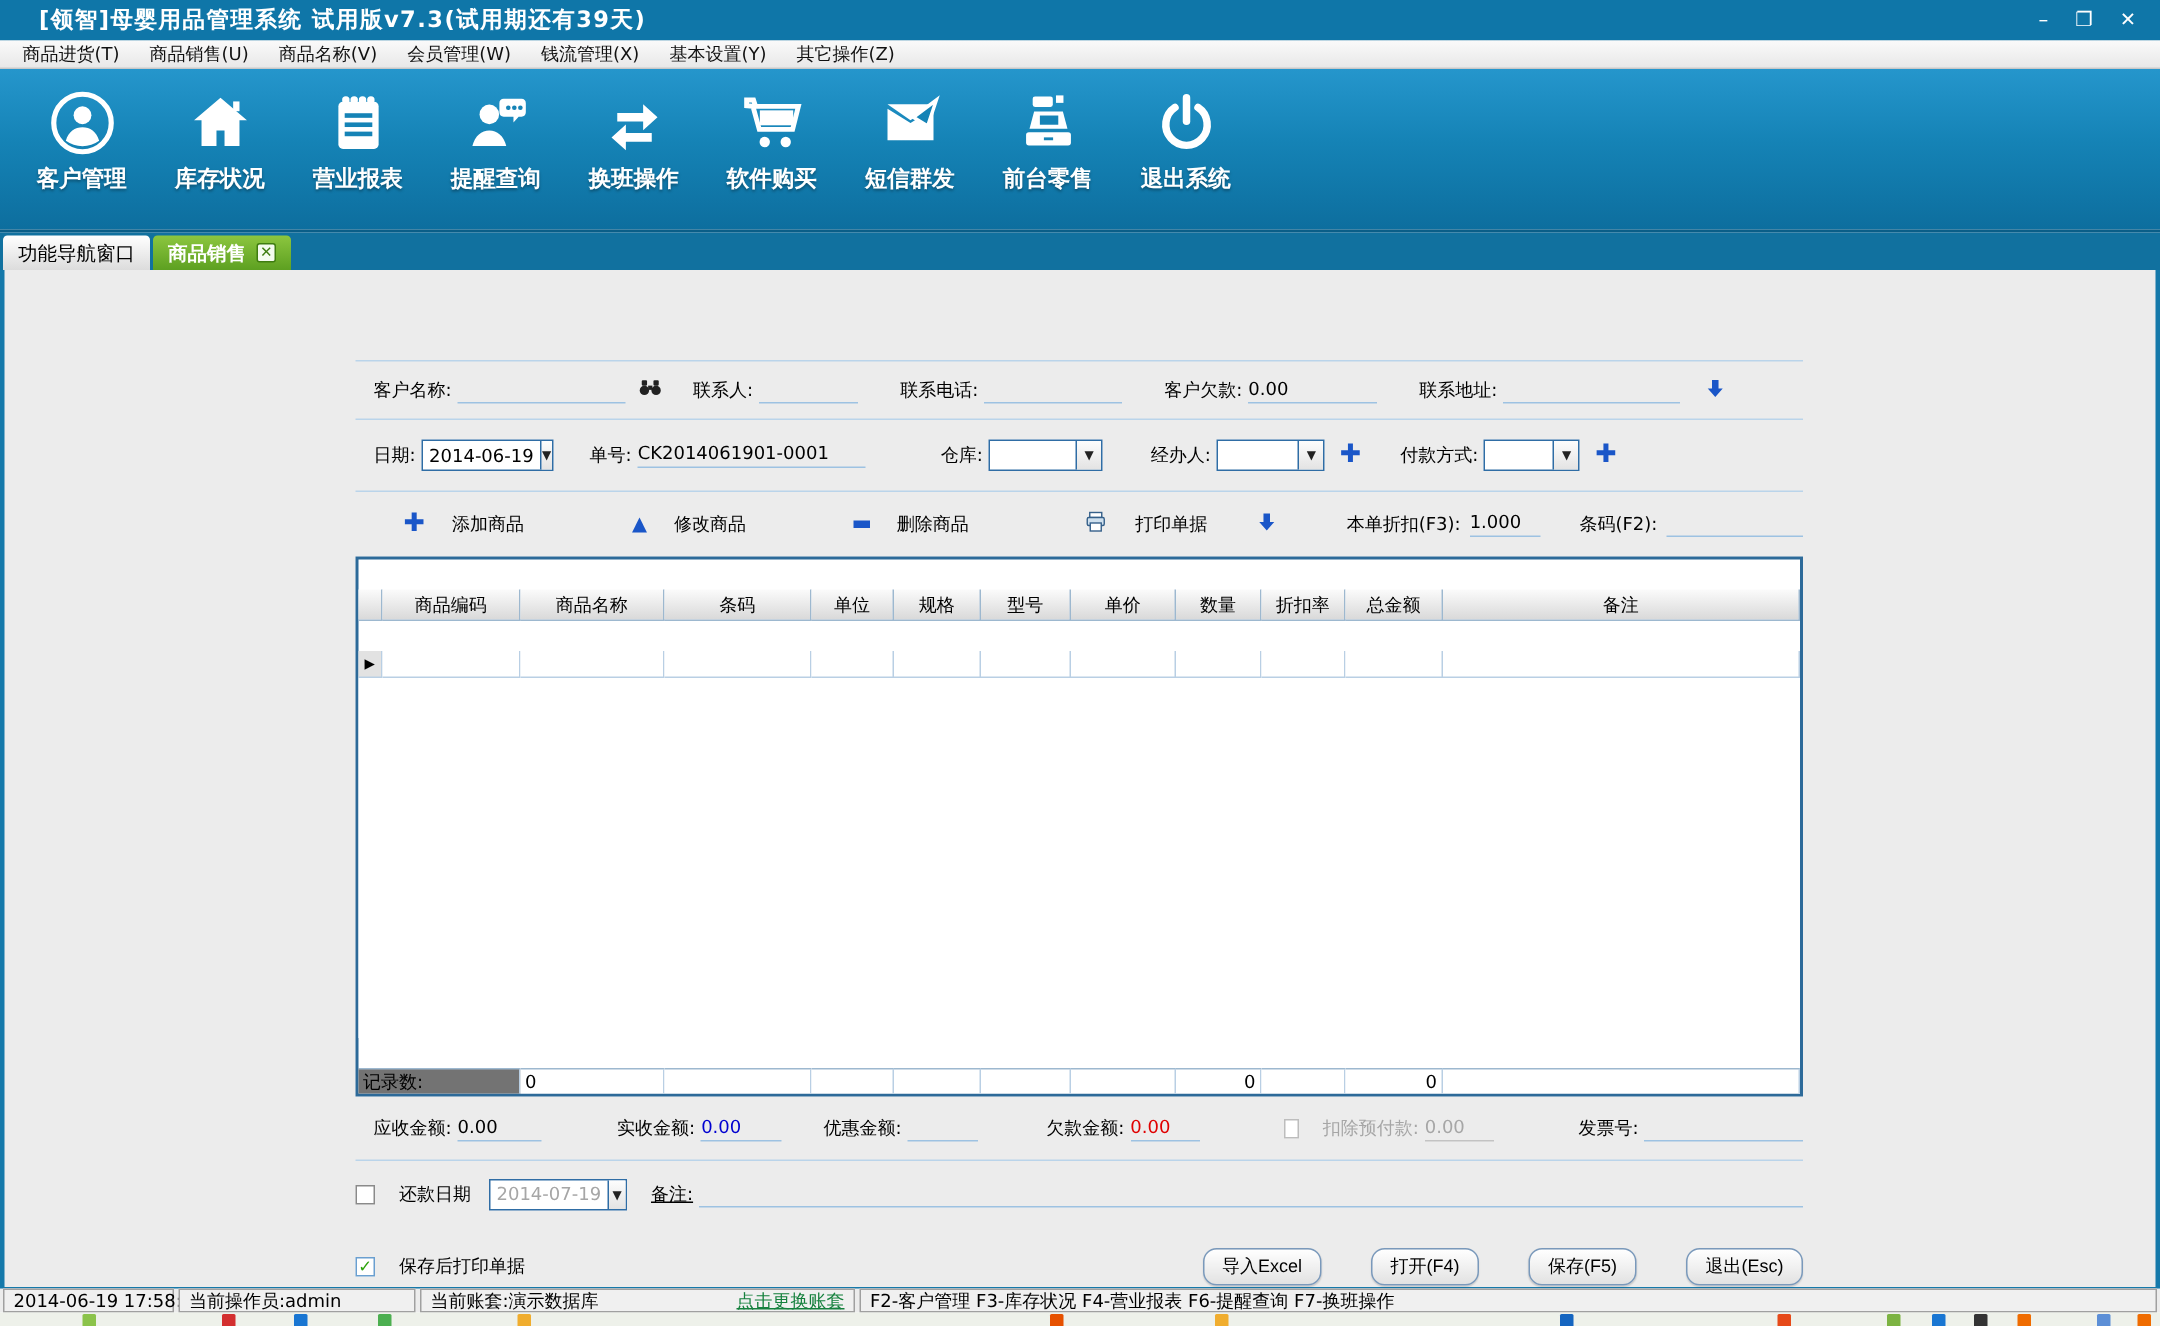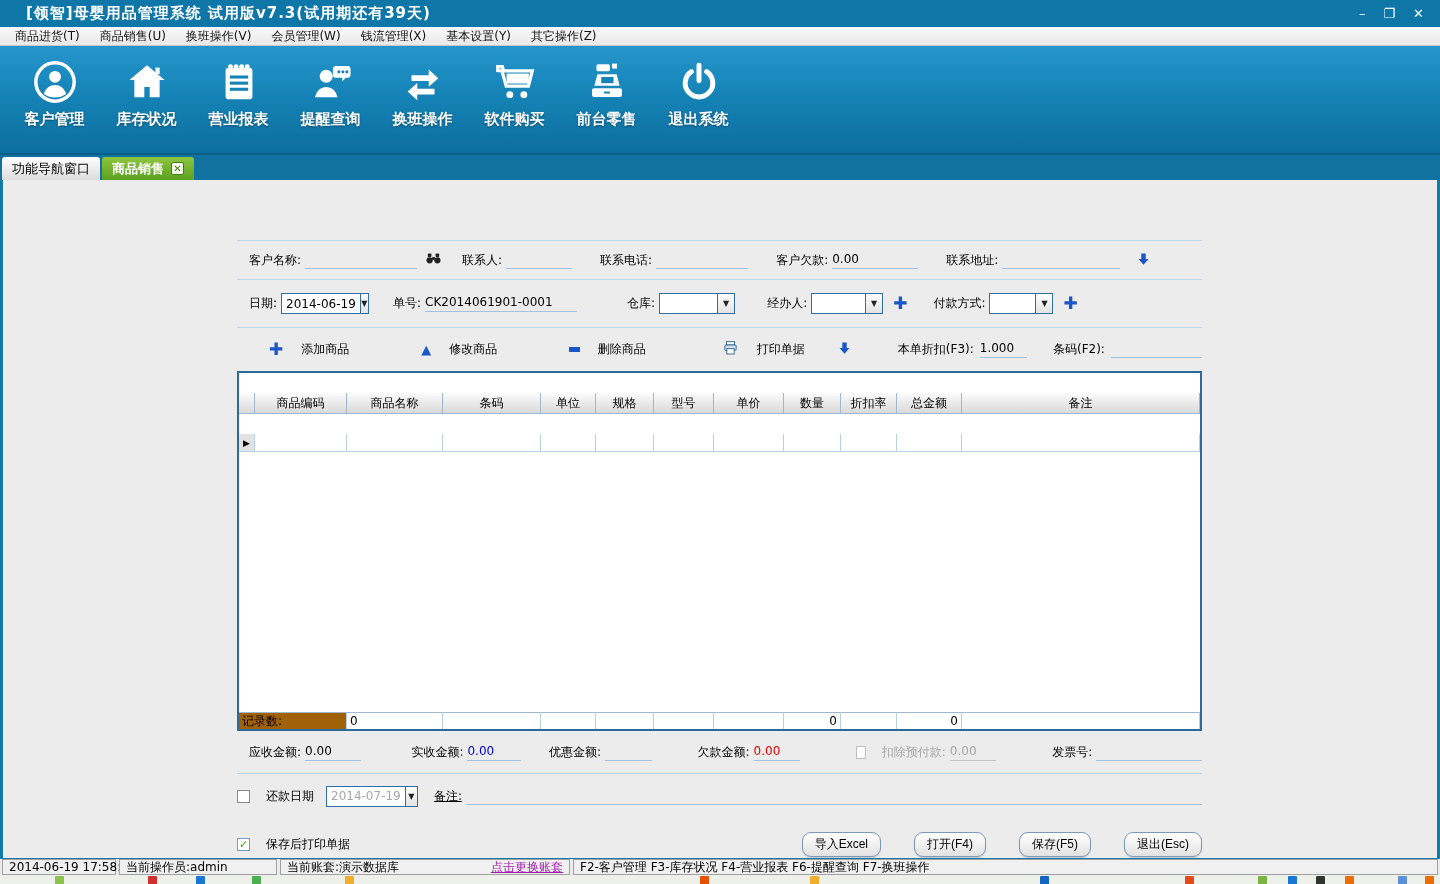--- a/index.html
+++ b/index.html
@@ -65,39 +65,39 @@
   .grid-header > div { background:linear-gradient(#fbfbfb,#d9d9d9); border-right:1px solid #9db8cf;
     border-bottom:1px solid #9db8cf; height:21px; display:flex; align-items:center; justify-content:center;
     font-size:12px; color:#000; }
   .grid-row > div { background:#fff; border-right:1px solid #b9cfe4; border-bottom:1px solid #b9cfe4;
     height:18px; }
   .grid-row .rowsel { background:#e2e2e2; color:#000; font-size:9px; display:flex; align-items:center;
     justify-content:center; }
   .grid-body { height:240px; background:#fff; }
   .grid-footer > div { background:#fff; border-right:1px solid #b9cfe4; border-top:1px solid #9db8cf;
     height:17px; font-size:12px; display:flex; align-items:center; padding:0 3px; }
-  .grid-footer .flabel { background:#a16207; white-space:nowrap; }
+  .grid-footer .flabel { background:#737373; white-space:nowrap; }
   .grid-footer .num-l { justify-content:flex-start; }
   .grid-footer .num-r { justify-content:flex-end; }
 
   .chk { width:13px; height:13px; border:1px solid #8a8a8a; background:#fff; display:inline-flex;
     align-items:center; justify-content:center; font-size:11px; line-height:1; }
   .chk.checked { color:#2da30c; font-weight:bold; border-color:#6a9fd0; }
   .chk.disabled { border-color:#bdbdbd; }
 
   .btn { height:25px; padding:0 12px; border:1px solid #7a99bb; border-radius:9px;
     background:linear-gradient(#ffffff,#e2e2e2); font-size:12px; color:#000; cursor:pointer;
     display:inline-flex; align-items:center; justify-content:center; box-shadow:0 1px 1px rgba(0,0,0,.15); }
 
   
   .statusbar { height:17px; background:#ececec; border-top:1px solid #1579aa; display:flex; gap:3px;
     padding:0 2px; align-items:stretch; font-size:12px; }
   .spanel { border:1px solid #a0a0a0; background:#f0f0f0; display:flex; align-items:center; padding:0 6px;
     white-space:nowrap; }
-  .slink { color:#a21caf; text-decoration:underline; cursor:pointer; margin-left:auto; padding-left:30px;font-family:Liberation Mono, monospace; }
+  .slink { color:#15803d; text-decoration:underline; cursor:pointer; margin-left:auto; padding-left:30px;font-family:Liberation Mono, monospace; }
 
   
   .taskbar { height:10px; background:#eef1ea; position:relative; overflow:hidden; }
   .tico { position:absolute; top:1px; width:9px; height:9px; border-radius:1px; }
 </style>
 </head>
 <body>
 
 <div class="window">
 
@@ -106,21 +106,21 @@
     <span class="wincontrols">
       <span>–</span>
       <span>❐</span>
       <span>✕</span>
     </span>
   </div>
 
   <div class="menubar">
     <span class="menuitem">商品进货(T)</span>
     <span class="menuitem">商品销售(U)</span>
-    <span class="menuitem">换班操作(V)</span>
+    <span class="menuitem">商品名称(V)</span>
     <span class="menuitem">会员管理(W)</span>
     <span class="menuitem">钱流管理(X)</span>
     <span class="menuitem">基本设置(Y)</span>
     <span class="menuitem">其它操作(Z)</span>
   </div>
 
   <div class="toolbar">
     <div class="toolbtn">
       <span class="ticon">
         <svg width="46" height="46" viewBox="0 0 24 24">
@@ -180,20 +180,30 @@
     <div class="toolbtn">
       <span class="ticon">
         <svg width="46" height="46" viewBox="0 0 24 24">
             <path d="M3 4h2.4l.7 2.2H21l-2 8H7.4L5.2 6.2 3 6z" fill="none" stroke="#fff" stroke-width="1.7"></path>
             <rect x="7.6" y="7.6" width="11.6" height="5.2" fill="#fff"></rect>
             <circle cx="9.3" cy="18.6" r="1.8" fill="#fff"></circle>
             <circle cx="16.6" cy="18.6" r="1.8" fill="#fff"></circle>
           </svg>
       </span>
       <span class="tlabel">软件购买</span>
+    </div>
+    <div class="toolbtn">
+      <span class="ticon">
+        <svg width="46" height="46" viewBox="0 0 24 24">
+            <path d="M4 7l8 5 8-5v11H4z" fill="#fff"></path>
+            <path d="M4 5.5h16L12 11z" fill="#fff"></path>
+            <path d="M13 10l8-6-3 9z" fill="#1583b6" stroke="#fff" stroke-width="1.2"></path>
+          </svg>
+      </span>
+      <span class="tlabel">短信群发</span>
     </div>
     <div class="toolbtn">
       <span class="ticon">
         <svg width="46" height="46" viewBox="0 0 24 24">
             <rect x="6.5" y="2.8" width="7" height="3.6" rx=".8" fill="#fff"></rect>
             <rect x="14.6" y="2.4" width="2.6" height="2.6" fill="#fff"></rect>
             <path d="M7 8h10l1.6 6H5.4z" fill="#fff"></path>
             <rect x="9" y="9.4" width="6.4" height="3.2" fill="#1583b6"></rect>
             <rect x="4.2" y="15.2" width="15.6" height="4.6" rx="1" fill="#fff"></rect>
             <rect x="10.4" y="17" width="3.2" height="1" fill="#1583b6"></rect>

